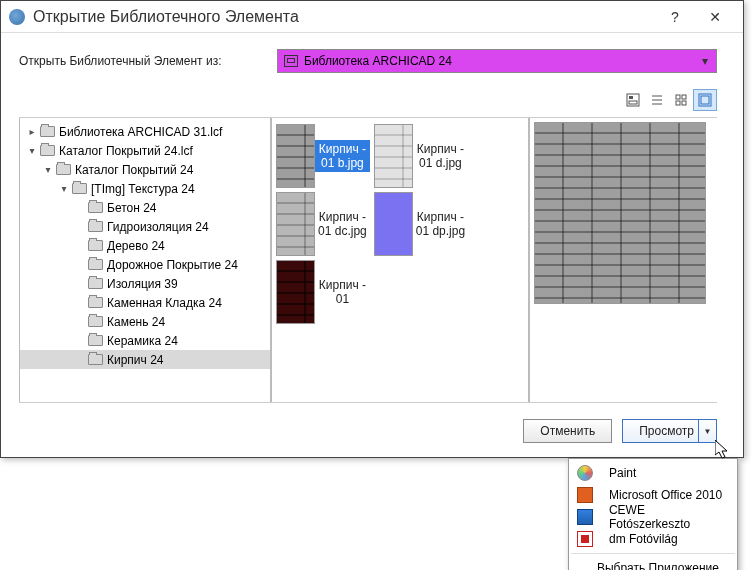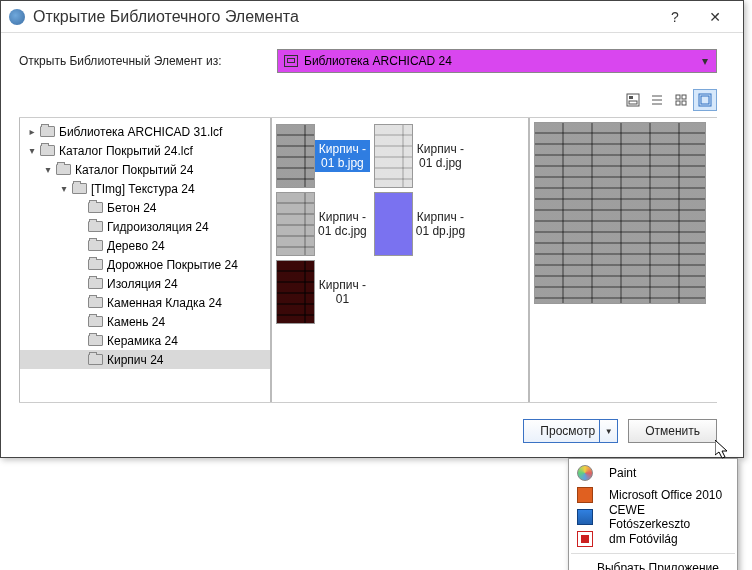--- a/index.html
+++ b/index.html
@@ -170,21 +170,21 @@
             <span>Дерево 24</span>
           </div>
           <div class="tree-row in3">
             <span class="twisty none">·</span>
             <span class="folder"></span>
             <span>Дорожное Покрытие 24</span>
           </div>
           <div class="tree-row in3">
             <span class="twisty none">·</span>
             <span class="folder"></span>
-            <span>Изоляция 24</span>
+            <span>Изоляция 39</span>
           </div>
           <div class="tree-row in3">
             <span class="twisty none">·</span>
             <span class="folder"></span>
             <span>Каменная Кладка 24</span>
           </div>
           <div class="tree-row in3">
             <span class="twisty none">·</span>
             <span class="folder"></span>
             <span>Камень 24</span>
@@ -227,27 +227,27 @@
             </div>
         </div>
         <div class="preview">
           <div class="big brick-light"></div>
         </div>
       </div>
 
     </div>
 
     <div class="footer">
+      <div class="btn">
+        <span>Отменить</span>
+      </div>
       <div class="btn primary">
         <span>Просмотр</span>
         <span class="dd">▼</span>
       </div>
-      <div class="btn">
-        <span>Отменить</span>
-      </div>
     </div>
 
   </div>
 </div>
 
 <div class="menu" id="menu">
     <div class="mi">
       <span class="ico paint"></span>
       <span>Paint</span>
     </div>

